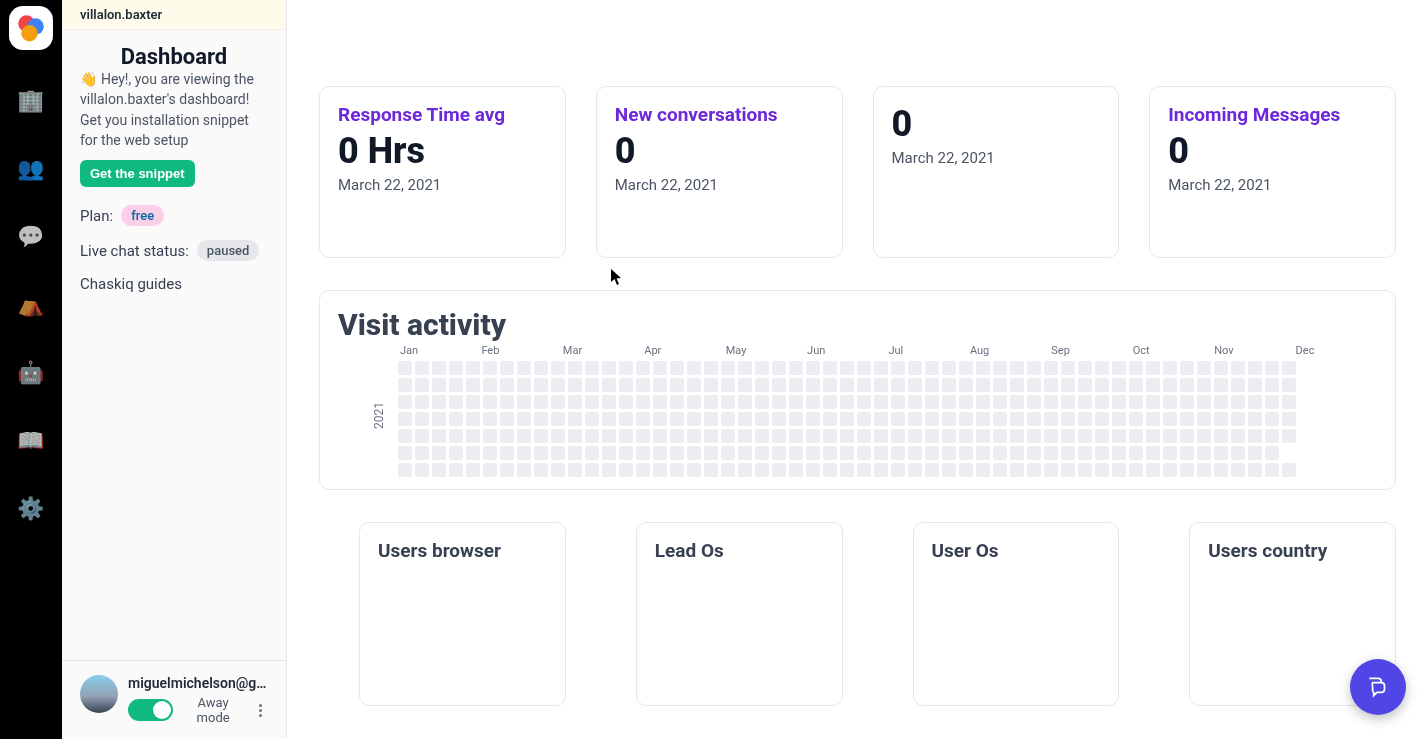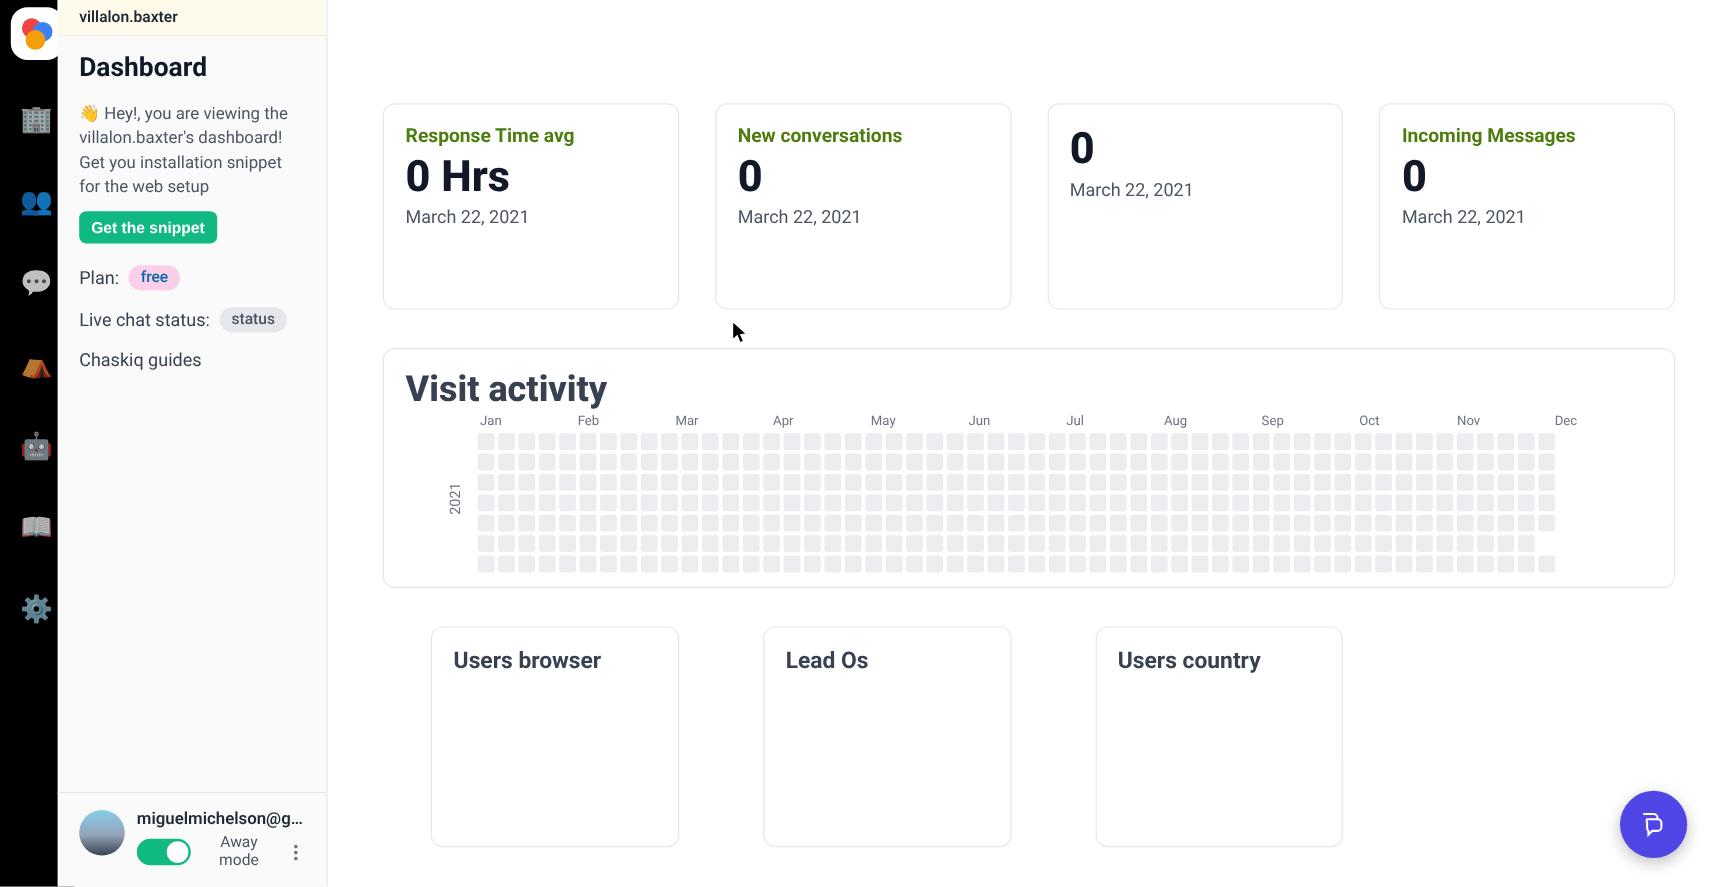--- a/index.html
+++ b/index.html
@@ -5,24 +5,24 @@
 * { box-sizing: border-box; margin: 0; padding: 0; }
 body { font-family: -apple-system, BlinkMacSystemFont, "Segoe UI", Roboto, Helvetica, Arial, sans-serif; background: #ffffff; color: #111827; width: 1428px; height: 739px; overflow: hidden; position: relative; }
 
 
 .rail { position: absolute; left: 0; top: 0; width: 62px; height: 739px; background: #000000; display: flex; flex-direction: column; align-items: center; padding-top: 6px; gap: 0; }
 .rail .logo { width: 44px; height: 44px; border-radius: 14px; background: #ffffff; display: flex; align-items: center; justify-content: center; font-size: 22px; margin-bottom: 28px; }
 .rail .nav { width: 44px; height: 44px; display: flex; align-items: center; justify-content: center; font-size: 22px; opacity: 0.75; margin-bottom: 24px; cursor: pointer; }
 .rail .logo-svg { width: 30px; height: 30px; }
 
 
-.sidebar { position: absolute; left: 48px; top: 0; width: 225px; height: 739px; background: #FAFAFA; border-right: 1px solid #E5E7EB; display: flex; flex-direction: column; }
+.sidebar { position: absolute; left: 62px; top: 0; width: 225px; height: 739px; background: #FAFAFA; border-right: 1px solid #E5E7EB; display: flex; flex-direction: column; }
 .appname-bar { height: 30px; display: flex; align-items: center; padding: 0 18px; font-size: 13px; font-weight: 600; color: #1f2937; background: #FFFBEA; border-bottom: 1px solid #efefef; }
 .sidebar-body { padding: 14px 18px 0 18px; flex: 1; }
-.sidebar h1 { font-size: 22px; font-weight: 700; color: #111827; margin-bottom: 16px; }
+.sidebar h1 { font-size: 22px; font-weight: 700; color: #111827; margin-bottom: 0; text-align: center; }
 .greet { font-size: 14px; color: #4B5563; line-height: 1.45; margin-bottom: 10px; }
 .snippet-btn { display: inline-block; background: #10B981; color: #ffffff; font-size: 13px; font-weight: 600; padding: 6px 10px; border-radius: 6px; border: none; cursor: pointer; margin-bottom: 18px; }
 .plan-row, .status-row { display: flex; align-items: center; gap: 8px; font-size: 15px; color: #374151; margin-bottom: 14px; }
 .badge-free { background: #FBCFE8; color: #0369a1; font-size: 13px; font-weight: 500; padding: 3px 10px; border-radius: 999px; }
 .badge-paused { background: #E5E7EB; color: #4B5563; font-size: 13px; font-weight: 500; padding: 3px 10px; border-radius: 999px; }
 .guides-link { font-size: 15px; color: #374151; cursor: pointer; }
 
 .user-footer { border-top: 1px solid #E5E7EB; padding: 14px 18px; display: flex; gap: 10px; align-items: flex-start; }
 .avatar { width: 38px; height: 38px; border-radius: 50%; background: linear-gradient(180deg, #87CEEB 0%, #94a3b8 55%, #374151 100%); flex-shrink: 0; }
 .user-meta { flex: 1; min-width: 0; text-align: center; }
@@ -30,21 +30,21 @@
 .away-row { display: flex; align-items: center; gap: 8px; font-size: 13px; color: #4B5563; }
 .toggle { width: 48px; height: 22px; background: #10B981; border-radius: 999px; position: relative; cursor: pointer; }
 .toggle-thumb { position: absolute; right: 2px; top: 2px; width: 18px; height: 18px; background: #ffffff; border-radius: 50%; }
 .more-dots { width: 16px; display: flex; flex-direction: column; gap: 2px; align-items: center; cursor: pointer; }
 .more-dots span { width: 3px; height: 3px; background: #6B7280; border-radius: 50%; }
 
 
 .main { position: absolute; left: 287px; top: 0; right: 0; bottom: 0; padding: 86px 32px 0 32px; overflow: hidden; }
 .cards-row { display: grid; grid-template-columns: repeat(4, 1fr); gap: 30px; margin-bottom: 32px; }
 .card { border: 1px solid #E5E7EB; border-radius: 10px; padding: 16px 18px; height: 172px; }
-.card-title { font-size: 16px; font-weight: 700; color: #4d7c0f; margin-bottom: 4px; }
+.card-title { font-size: 19px; font-weight: 700; color: #6d28d9; margin-bottom: 4px; }
 .card-big { font-size: 36px; font-weight: 800; color: #111827; margin-bottom: 4px; }
 .card-date { font-size: 15px; color: #4B5563; }
 
 .visit-card { border: 1px solid #E5E7EB; border-radius: 10px; padding: 16px 18px 12px 18px; margin-bottom: 32px; }
 .visit-title { font-size: 30px; font-weight: 800; color: #374151; margin-bottom: 2px; }
 .heatmap-wrap { display: flex; align-items: flex-start; gap: 12px; }
 .year-label { writing-mode: vertical-rl; transform: rotate(180deg); font-size: 12px; color: #6B7280; align-self: center; margin-top: 10px; margin-left: 34px; }
 .heatmap { flex: 1; }
 .month-row { display: grid; grid-template-columns: repeat(12, 1fr); font-size: 11px; color: #6B7280; margin-bottom: 4px; padding-left: 2px; }
 .grid-body { display: grid; grid-template-rows: repeat(7, 14px); grid-auto-flow: column; grid-auto-columns: 14px; gap: 3px; }
@@ -86,21 +86,21 @@
     <p class="greet">
       <span>👋  Hey!, you are viewing the </span><span>villalon.baxter's dashboard!</span><span> Get you installation snippet for the web setup</span>
     </p>
     <button class="snippet-btn">Get the snippet</button>
     <div class="plan-row">
       <span>Plan:</span>
       <span class="badge-free">free</span>
     </div>
     <div class="status-row">
       <span>Live chat status:</span>
-      <span class="badge-paused">status</span>
+      <span class="badge-paused">paused</span>
     </div>
     <div class="guides-link">Chaskiq guides</div>
   </div>
   <div class="user-footer">
     <div class="avatar"></div>
     <div class="user-meta">
       <div class="user-email">miguelmichelson@g...</div>
       <div class="away-row">
         <div class="toggle">
             <div class="toggle-thumb"></div>
@@ -537,20 +537,23 @@
   </div>
 
   <div class="bottom-row">
     <div class="bcard">
       <div class="bcard-title">Users browser</div>
     </div>
     <div class="bcard">
       <div class="bcard-title">Lead Os</div>
     </div>
     <div class="bcard">
+      <div class="bcard-title">User Os</div>
+    </div>
+    <div class="bcard">
       <div class="bcard-title">Users country</div>
     </div>
   </div>
 
 </div>
 
 <div class="fab">
   <svg viewBox="0 0 24 24">
     <path d="M7 8h8a3 3 0 0 1 3 3v3a3 3 0 0 1-3 3h-4l-3 3v-3a3 3 0 0 1-1-2v-4a3 3 0 0 1 0-3z" stroke-width="1.6"></path>
     <path d="M4 4h8a3 3 0 0 1 3 3v1" stroke-width="1.6"></path>

